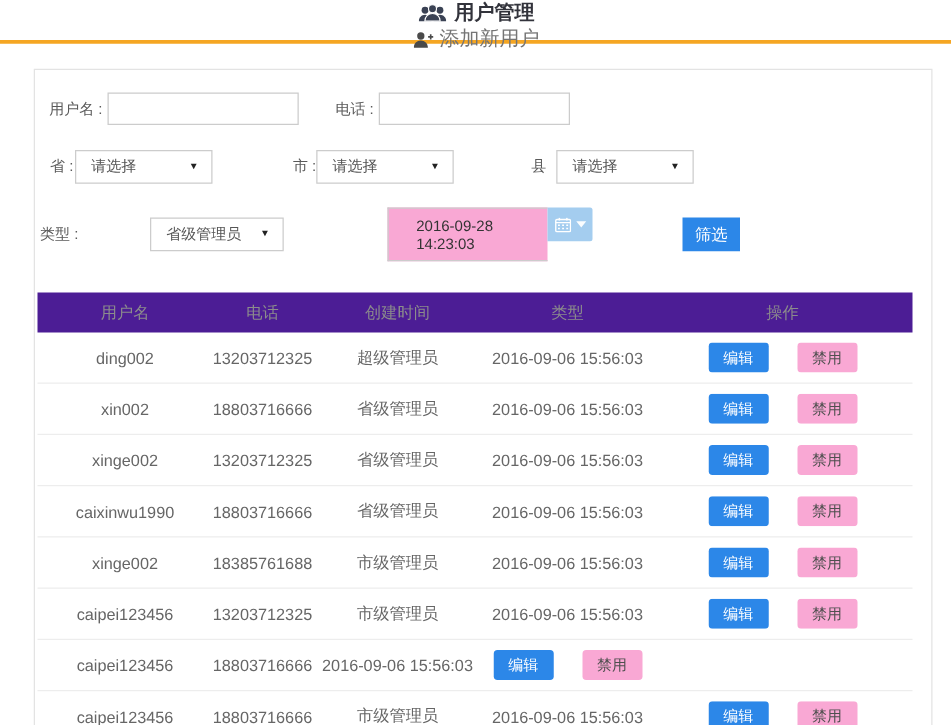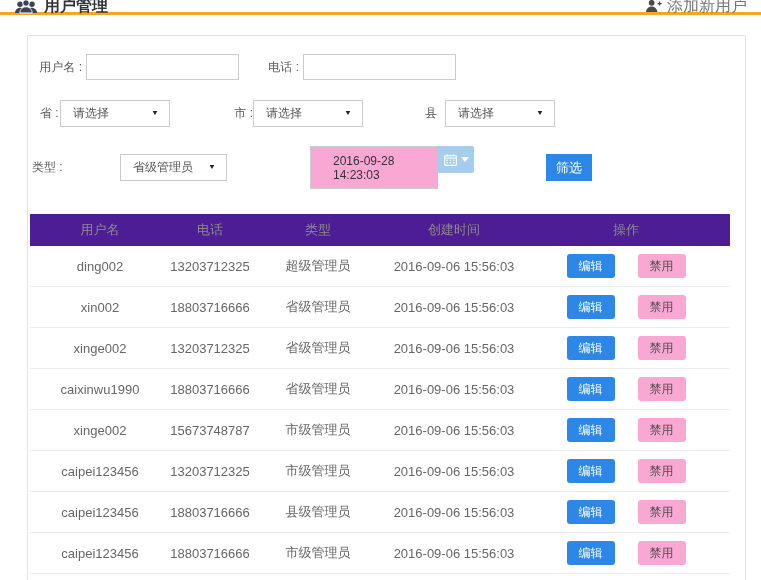--- a/index.html
+++ b/index.html
@@ -3,23 +3,23 @@
 <meta charset="utf-8">
 <style>
   html, body { margin:0; padding:0; }
   body {
     width:761px; height:580px; overflow:hidden; background:#fff;
     font-family:"Liberation Sans","DejaVu Sans",sans-serif;
     -webkit-font-smoothing:antialiased;
   }
   
   .header {
-    height:15px; border-bottom:3px solid #f5a623;
+    height:35px; border-bottom:3px solid #f5a623;
     display:flex; align-items:center; justify-content:space-between;
-    padding:0 14px 0 15px; box-sizing:border-box;
+    padding:0 14px 0 15px; box-sizing:border-box;flex-direction:column;
   }
   .title-wrap { display:flex; align-items:center; }
   .page-title { font-size:16px; font-weight:bold; color:#32333b; margin-left:7px; }
   .add-user { display:flex; align-items:center; gap:5px; color:#757575; font-size:16px; cursor:pointer; }
   
   .panel {
     margin:20px 15px 0 27px; border:1px solid #e3e3e3; background:#fff;
     box-sizing:border-box; height:560px; padding-top:18px;
   }
   
@@ -153,22 +153,22 @@
         <span class="cal-caret"></span>
       </button>
     </div>
     <button class="filter-btn">筛选</button>
   </div>
 
   <div class="table">
     <div class="thead">
       <span class="th">用户名</span>
       <span class="th">电话</span>
+      <span class="th">创建时间</span>
       <span class="th">类型</span>
-      <span class="th">创建时间</span>
       <span class="th">操作</span>
     </div>
     <div>
   <div class="trow">
     <span class="td">ding002</span>
     <span class="td">13203712325</span>
     <span class="td">超级管理员</span>
     <span class="td">2016-09-06 15:56:03</span>
     <span class="td td-actions">
       <button class="btn btn-edit">编辑</button>
@@ -204,21 +204,21 @@
     <span class="td">省级管理员</span>
     <span class="td">2016-09-06 15:56:03</span>
     <span class="td td-actions">
       <button class="btn btn-edit">编辑</button>
       <button class="btn btn-disable">禁用</button>
     </span>
   </div>
 
   <div class="trow">
     <span class="td">xinge002</span>
-    <span class="td">15673748787</span>
+    <span class="td">18385761688</span>
     <span class="td">市级管理员</span>
     <span class="td">2016-09-06 15:56:03</span>
     <span class="td td-actions">
       <button class="btn btn-edit">编辑</button>
       <button class="btn btn-disable">禁用</button>
     </span>
   </div>
 
   <div class="trow">
     <span class="td">caipei123456</span>
@@ -227,21 +227,20 @@
     <span class="td">2016-09-06 15:56:03</span>
     <span class="td td-actions">
       <button class="btn btn-edit">编辑</button>
       <button class="btn btn-disable">禁用</button>
     </span>
   </div>
 
   <div class="trow">
     <span class="td">caipei123456</span>
     <span class="td">18803716666</span>
-    <span class="td">县级管理员</span>
     <span class="td">2016-09-06 15:56:03</span>
     <span class="td td-actions">
       <button class="btn btn-edit">编辑</button>
       <button class="btn btn-disable">禁用</button>
     </span>
   </div>
 
   <div class="trow">
     <span class="td">caipei123456</span>
     <span class="td">18803716666</span>

